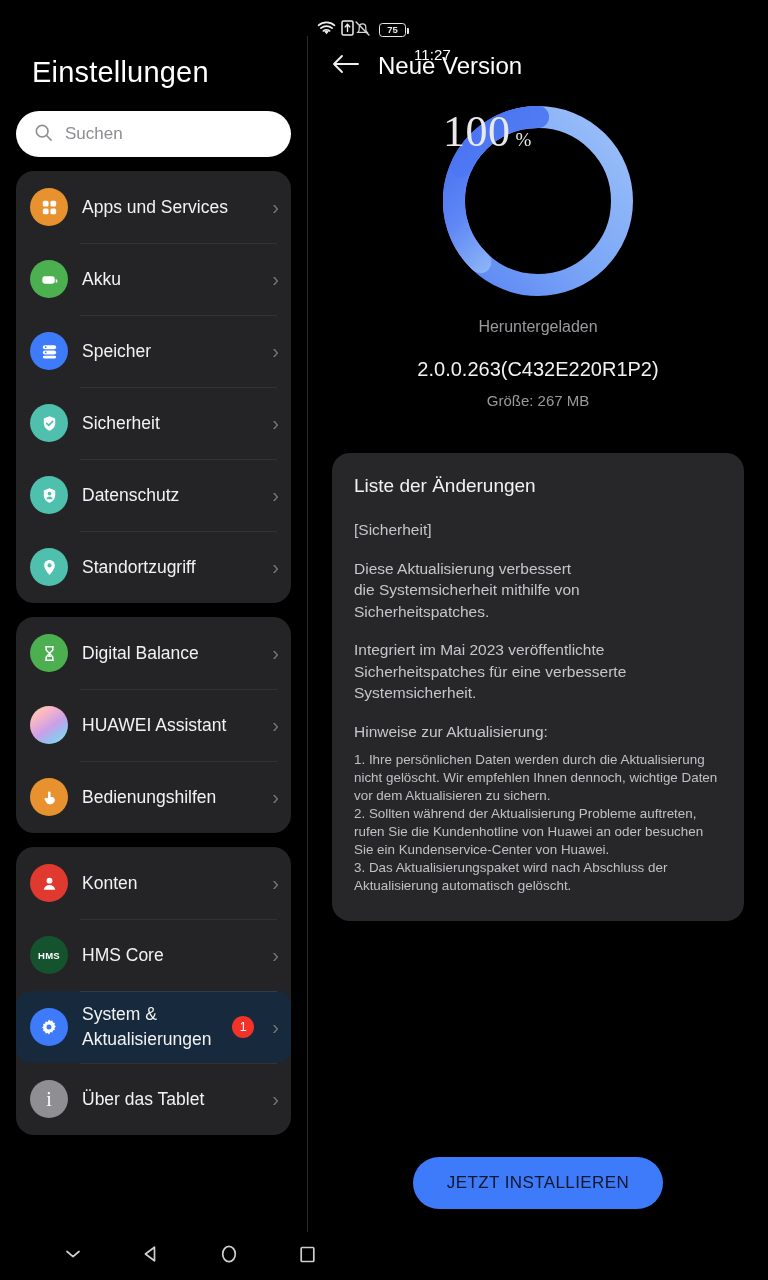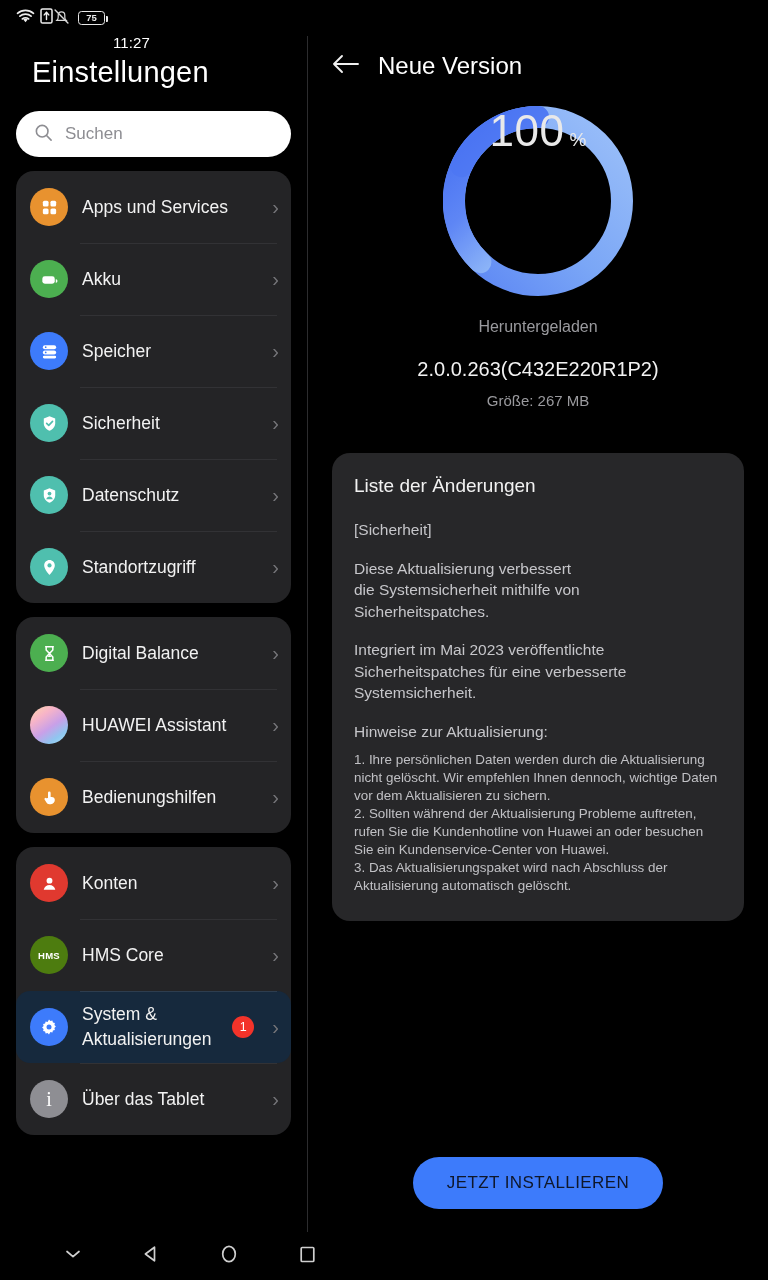--- a/index.html
+++ b/index.html
@@ -7,23 +7,23 @@
     width:768px; height:1280px;
     background:#000;
     font-family:"Liberation Sans", sans-serif;
     overflow:hidden;
     -webkit-font-smoothing:antialiased;
   }
   .screen{ position:relative; width:768px; height:1280px; background:#000; }
 
   
   .statusbar{
-    position:absolute; top:0; left:0; width:768px; height:36px;
-    display:flex; align-items:center; justify-content:flex-start;
-    padding:0 16px;
+    position:absolute; top:12px; left:0; width:768px; height:36px;
+    display:flex; align-items:center; justify-content:center;
+    padding:0 24px;
   }
   .sb-left{ display:flex; align-items:center; gap:5px; }
   .sb-right{ display:flex; align-items:center; gap:8px; }
   .sb-time{ color:#fff; font-size:15px; letter-spacing:.1px;margin-top:48px; }
   .batt{
     position:relative; width:27px; height:14px;
     border:1.6px solid #e8e8e8; border-radius:3.5px;
     display:flex; align-items:center; justify-content:center;
   }
   .batt:after{
@@ -84,21 +84,21 @@
   .main{
     position:absolute; left:308px; top:36px; width:460px; height:1196px;
   }
   .main-head{ display:flex; align-items:center; gap:18px; padding:16px 0 0 24px; }
   .main-title{ color:#fff; font-size:24px; }
 
   .ringwrap{ margin-top:26px; display:flex; justify-content:center; }
   .ring{ position:relative; width:190px; height:190px; }
   .ring .pct{
     position:absolute; inset:0; display:flex; align-items:baseline;
-    justify-content:center; gap:5px;
+    justify-content:flex-start; gap:5px;font-family:Liberation Serif, serif;
   }
   .pct .num{ color:#e9e9e9; font-size:44px; letter-spacing:.5px; }
   .pct .sym{ color:#e9e9e9; font-size:19px; }
 
   .dl-status{ text-align:center; color:#9a9a9e; font-size:16px; margin-top:22px; }
   .dl-version{ text-align:center; color:#f2f2f2; font-size:20px; margin-top:22px; }
   .dl-size{ text-align:center; color:#9a9a9e; font-size:15px; margin-top:11px; }
 
   .card{
     margin:44px 24px 0 24px; background:#272729; border-radius:18px;
@@ -294,21 +294,21 @@
               <circle cx="10" cy="7" r="3.1" fill="#fff"></circle>
               <path d="M3.9 16.5c.7-3.3 3.2-5 6.1-5s5.4 1.7 6.1 5z" fill="#fff"></path>
             </svg>
         </div>
         <div class="row-label">Konten</div>
         <div class="chev">›</div>
       </div>
 
       <div class="row">
         <div class="sep"></div>
-        <div class="ic" style="background:#4d7c0f;color:#fff;font-size:9.5px;font-weight:bold;letter-spacing:.3px;">HMS</div>
+        <div class="ic" style="background:#14532d;color:#fff;font-size:9.5px;font-weight:bold;letter-spacing:.3px;">HMS</div>
         <div class="row-label">HMS Core</div>
         <div class="chev">›</div>
       </div>
 
       <div class="row selected">
         <div class="sep"></div>
         <div class="ic" style="background:#3d7bfb">
           <svg width="20" height="20" viewBox="0 0 20 20">
               <path d="M10 2.6l1.4 1.5 2-.5.5 2 2 .5-.5 2 1.5 1.4-1.5 1.4.5 2-2 .5-.5 2-2-.5L10 17.4 8.6 15.9l-2 .5-.5-2-2-.5.5-2L3.1 10.5 4.6 9.1l-.5-2 2-.5.5-2 2 .5z" fill="#fff"></path>
               <circle cx="10" cy="10" r="2.5" fill="#3d7bfb"></circle>

